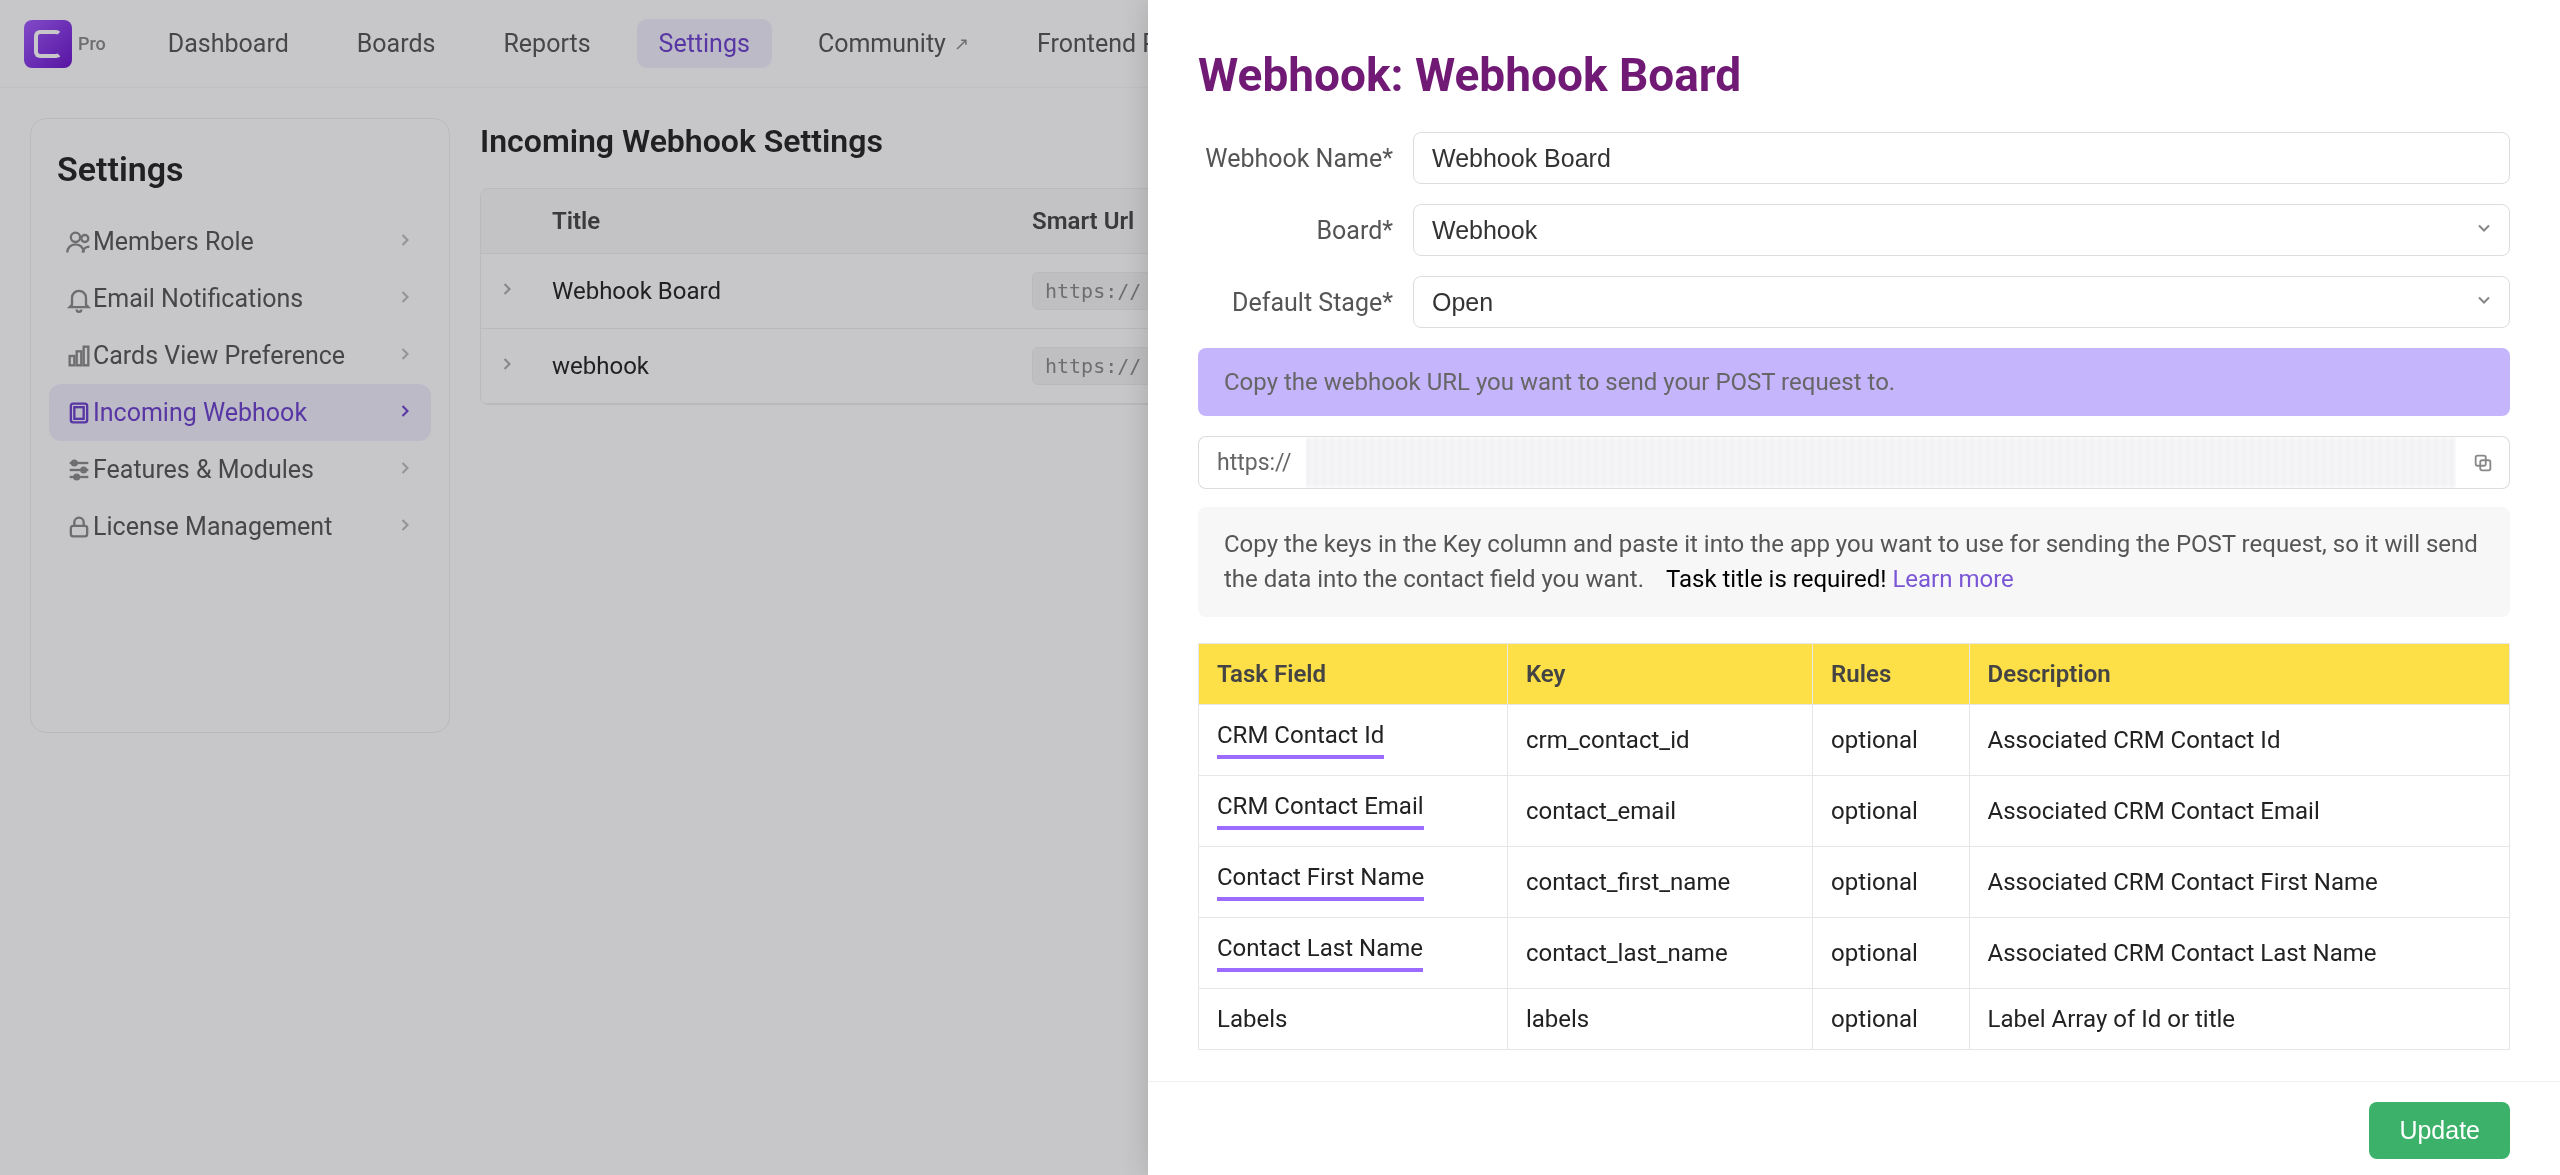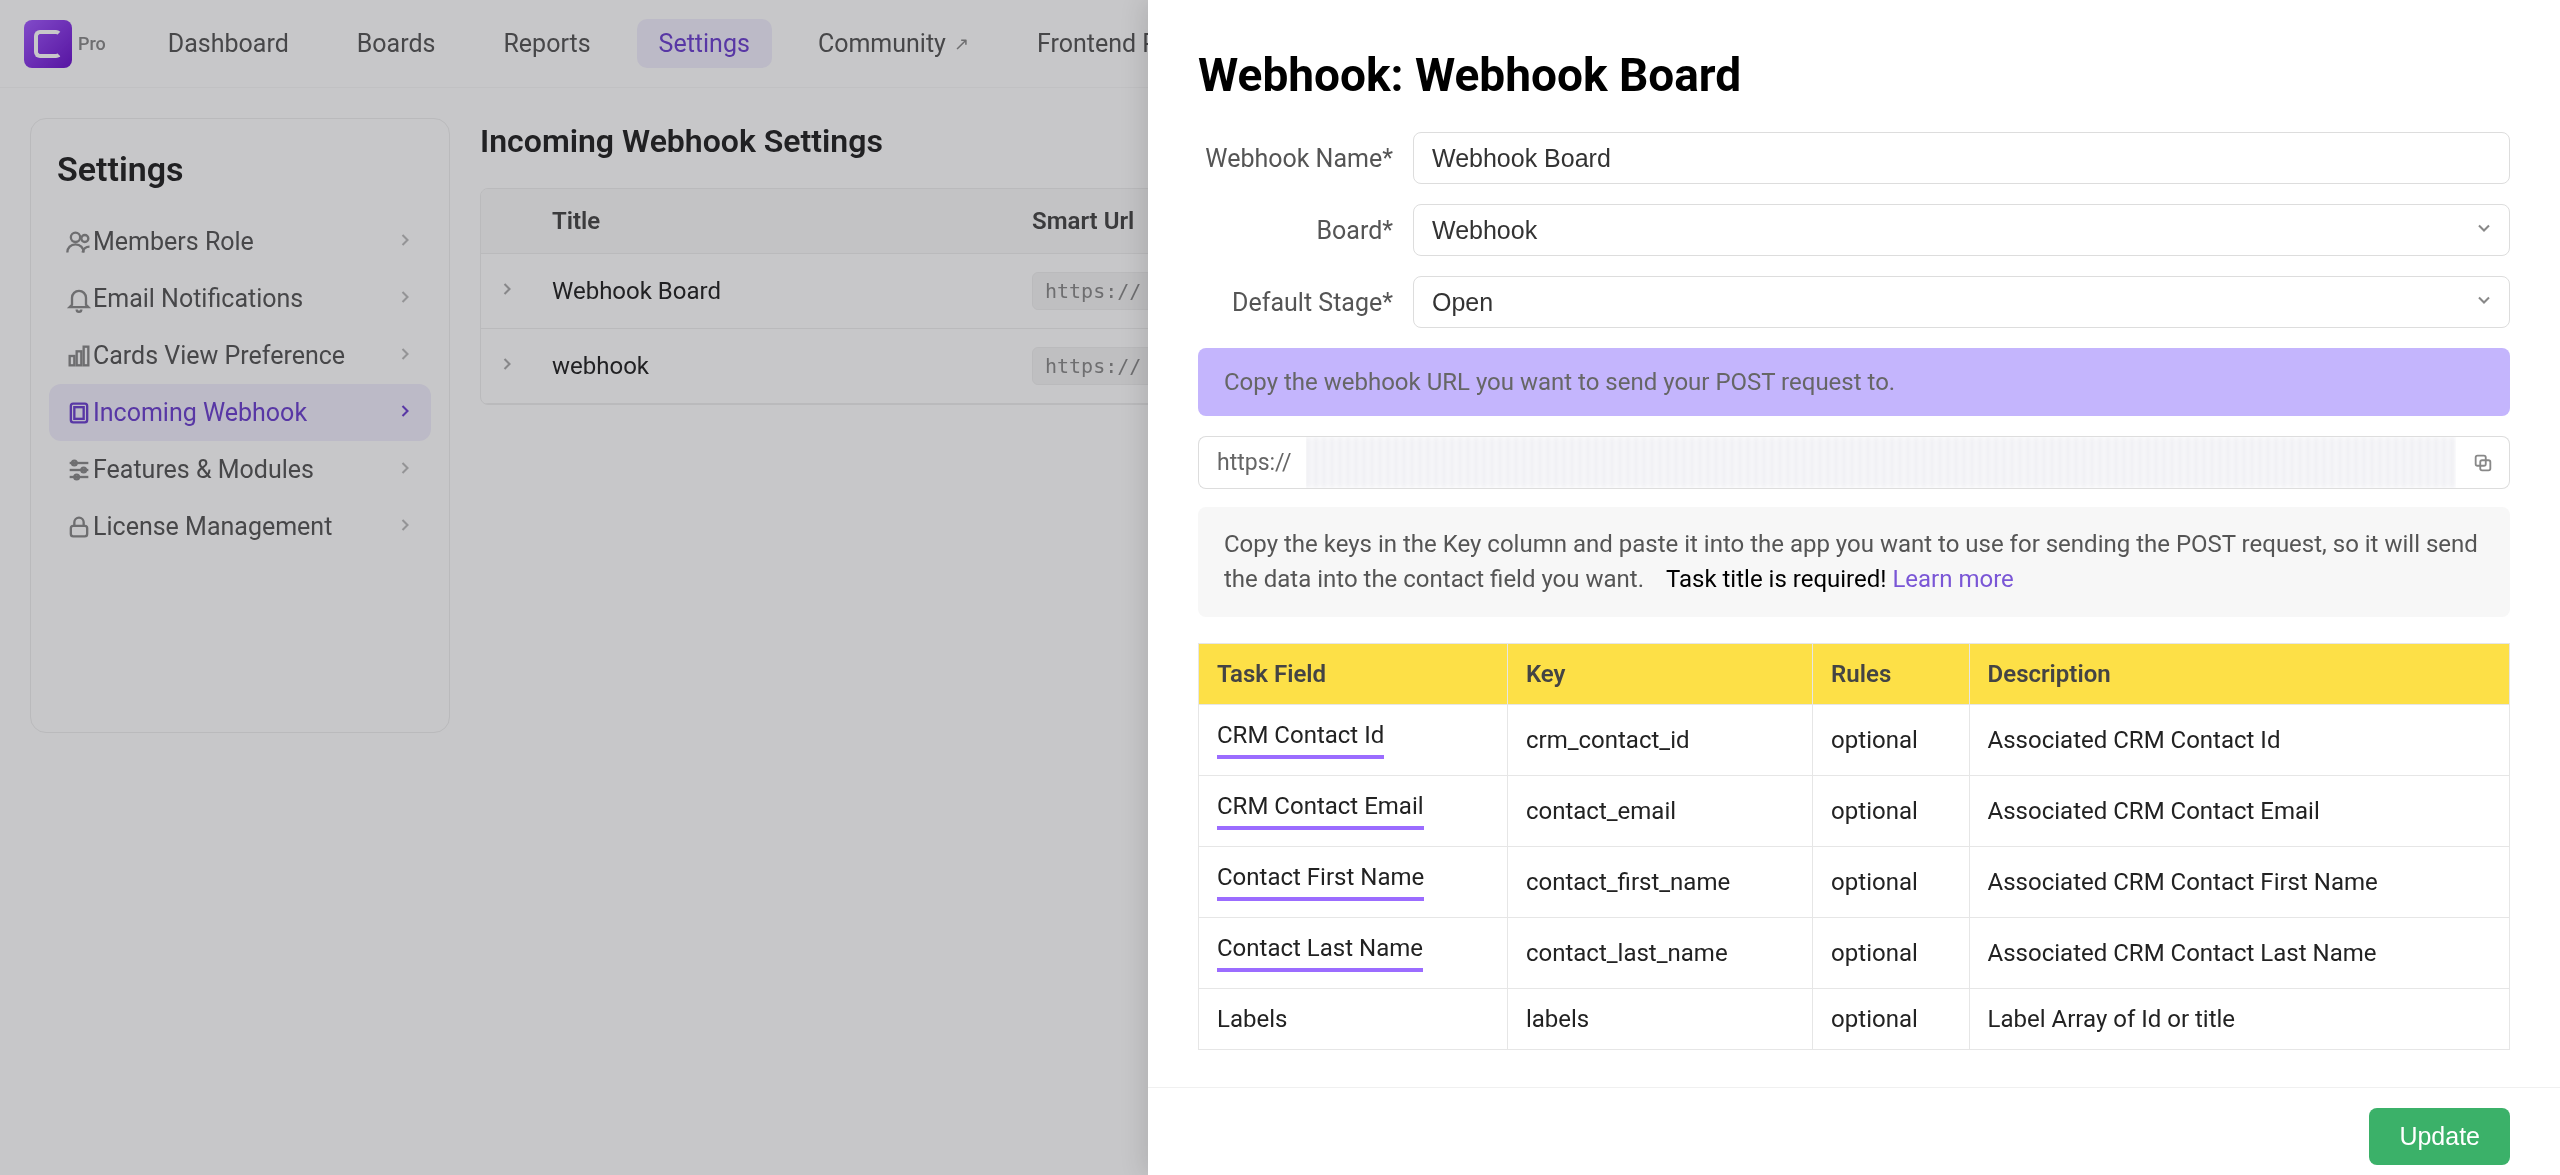--- a/index.html
+++ b/index.html
@@ -36,21 +36,21 @@
   .lt-head, .lt-row { display: grid; grid-template-columns: 55px 480px 1fr 160px; align-items: center; border-bottom: 1px solid #eee; }
   .lt-head { background: #fafafa; font-weight: 600; color: #444; }
   .lt-cell { padding: 18px 16px; }
   .lt-url { display: inline-block; background: #f5f5f5; border: 1px solid #eee; border-radius: 6px; padding: 6px 12px; font-family: monospace; font-size: 20px; color: #888; }
   .lt-expand svg { width: 20px; height: 20px; stroke: #aaa; fill: none; stroke-width: 2.5; }
 
   
   .overlay { position: absolute; inset: 0; background: rgba(30,30,40,0.25); }
   .panel { position: absolute; top: 0; right: 0; bottom: 0; width: 1412px; background: #fff; display: flex; flex-direction: column; box-shadow: -4px 0 24px rgba(0,0,0,0.12); }
   .panel-header { padding: 48px 50px 0 50px; }
-  .panel-title { font-size: 46px; font-weight: 700; color: #000000; }
+  .panel-title { font-size: 46px; font-weight: 700; color: #701a75; }
   .panel-body { flex: 1; overflow: auto; padding: 30px 50px 0 50px; }
 
   .form-row { display: flex; align-items: center; margin-bottom: 20px; }
   .form-label { width: 215px; text-align: right; padding-right: 20px; color: #555; font-size: 25px; }
   .form-control { flex: 1; }
   .text-input { width: 100%; height: 52px; border: 1px solid #ddd; border-radius: 8px; padding: 0 18px; font-size: 25px; color: #333; }
   .select-wrap { position: relative; }
   .select-wrap .sel-chev { position: absolute; right: 16px; top: 50%; transform: translateY(-50%); }
   .select-wrap .sel-chev svg { width: 20px; height: 20px; stroke: #888; fill: none; stroke-width: 2.5; }
 
@@ -64,21 +64,21 @@
 
   .keys-box { background: #f7f7f7; border-radius: 8px; padding: 20px 26px; color: #555; font-size: 24px; margin-bottom: 26px; line-height: 1.45; }
   .keys-box .req { color: #000000; margin-left: 16px; }
   .keys-box a { color: #7a56d6; text-decoration: none; }
 
   .field-table { width: 100%; border-collapse: collapse; font-size: 24px; }
   .field-table th, .field-table td { border: 1px solid #e6e6e6; padding: 16px 18px; text-align: left; }
   .field-table th { background: #fde047; font-weight: 600; color: #444; }
   .tf-label { display: inline-block; border-bottom: 4px solid #9b6cff; padding-bottom: 6px; }
 
-  .panel-footer { padding: 20px 50px 10px 0; display: flex; justify-content: flex-end; border-top: 1px solid #f0f0f0; }
+  .panel-footer { padding: 20px 50px 16px 0; display: flex; justify-content: flex-end; border-top: 1px solid #f0f0f0; }
   .btn-primary { background: #3bb169; color: #fff; border: none; border-radius: 8px; padding: 14px 30px; font-size: 25px; cursor: pointer; }
 
 </style>
 </head>
 <body>
 
 <div class="topbar">
   <div class="brand">
     <div class="brand-logo"></div>
     <span class="brand-badge">Pro</span>

